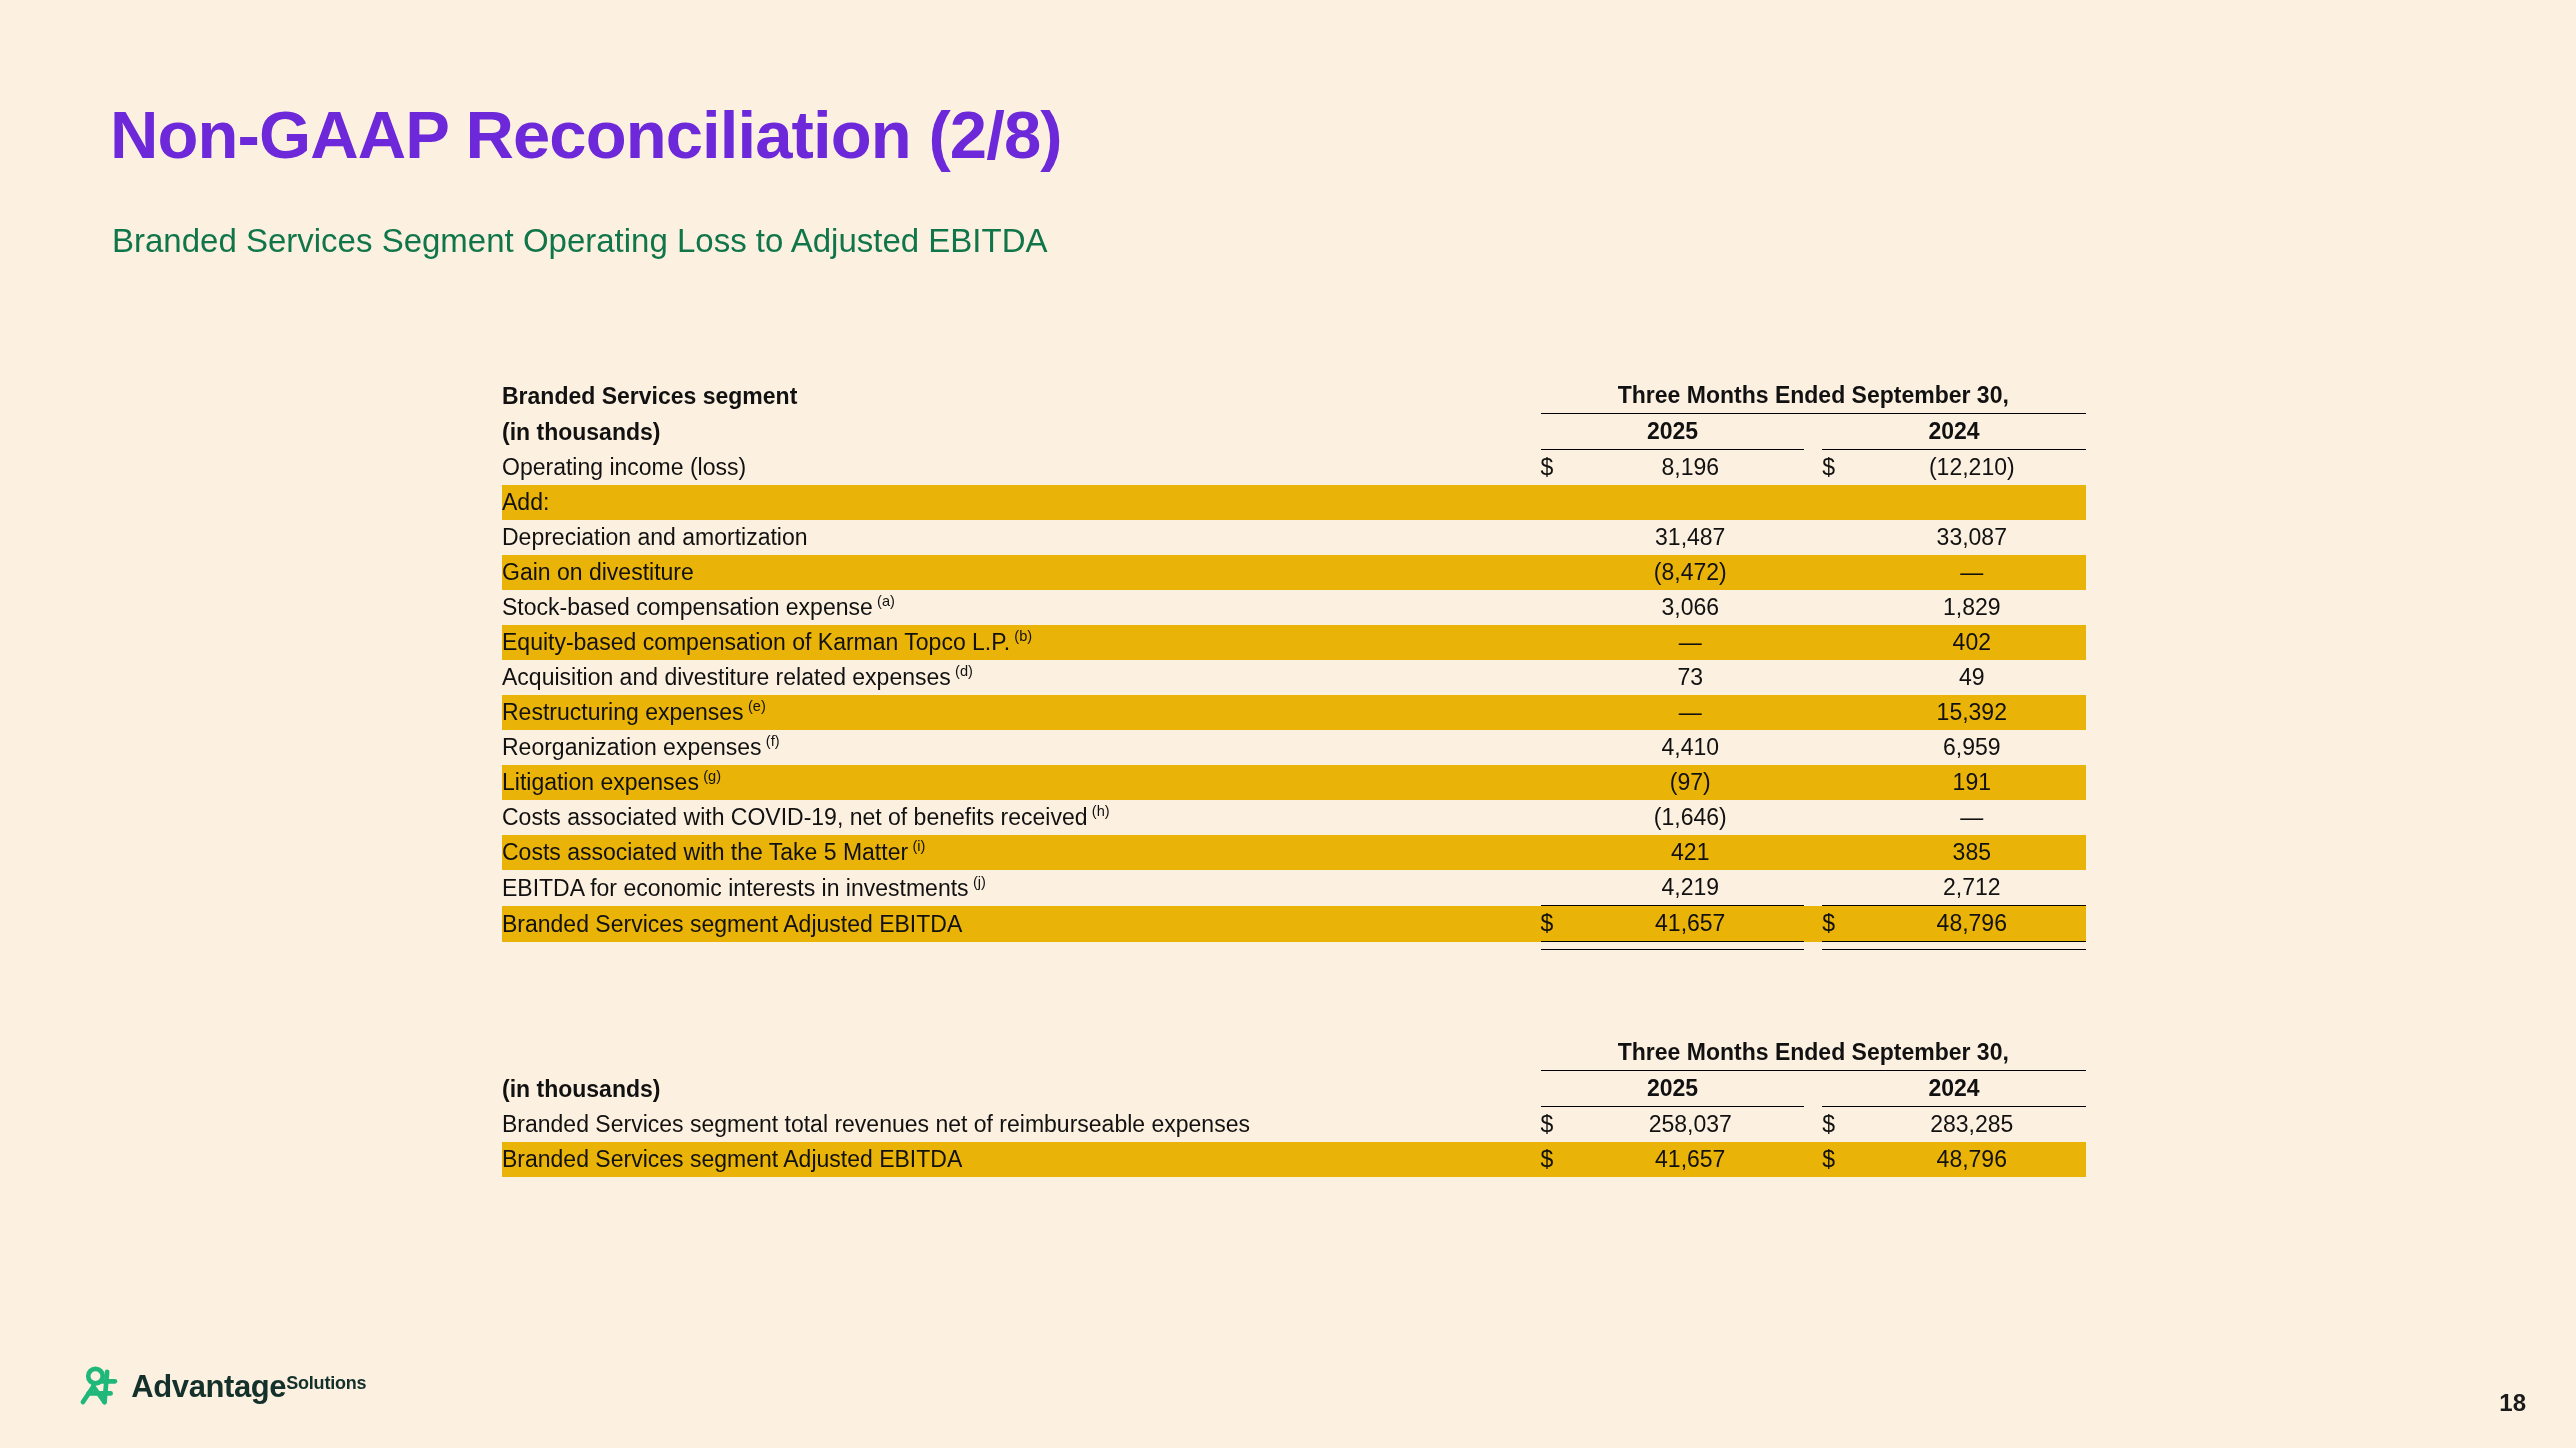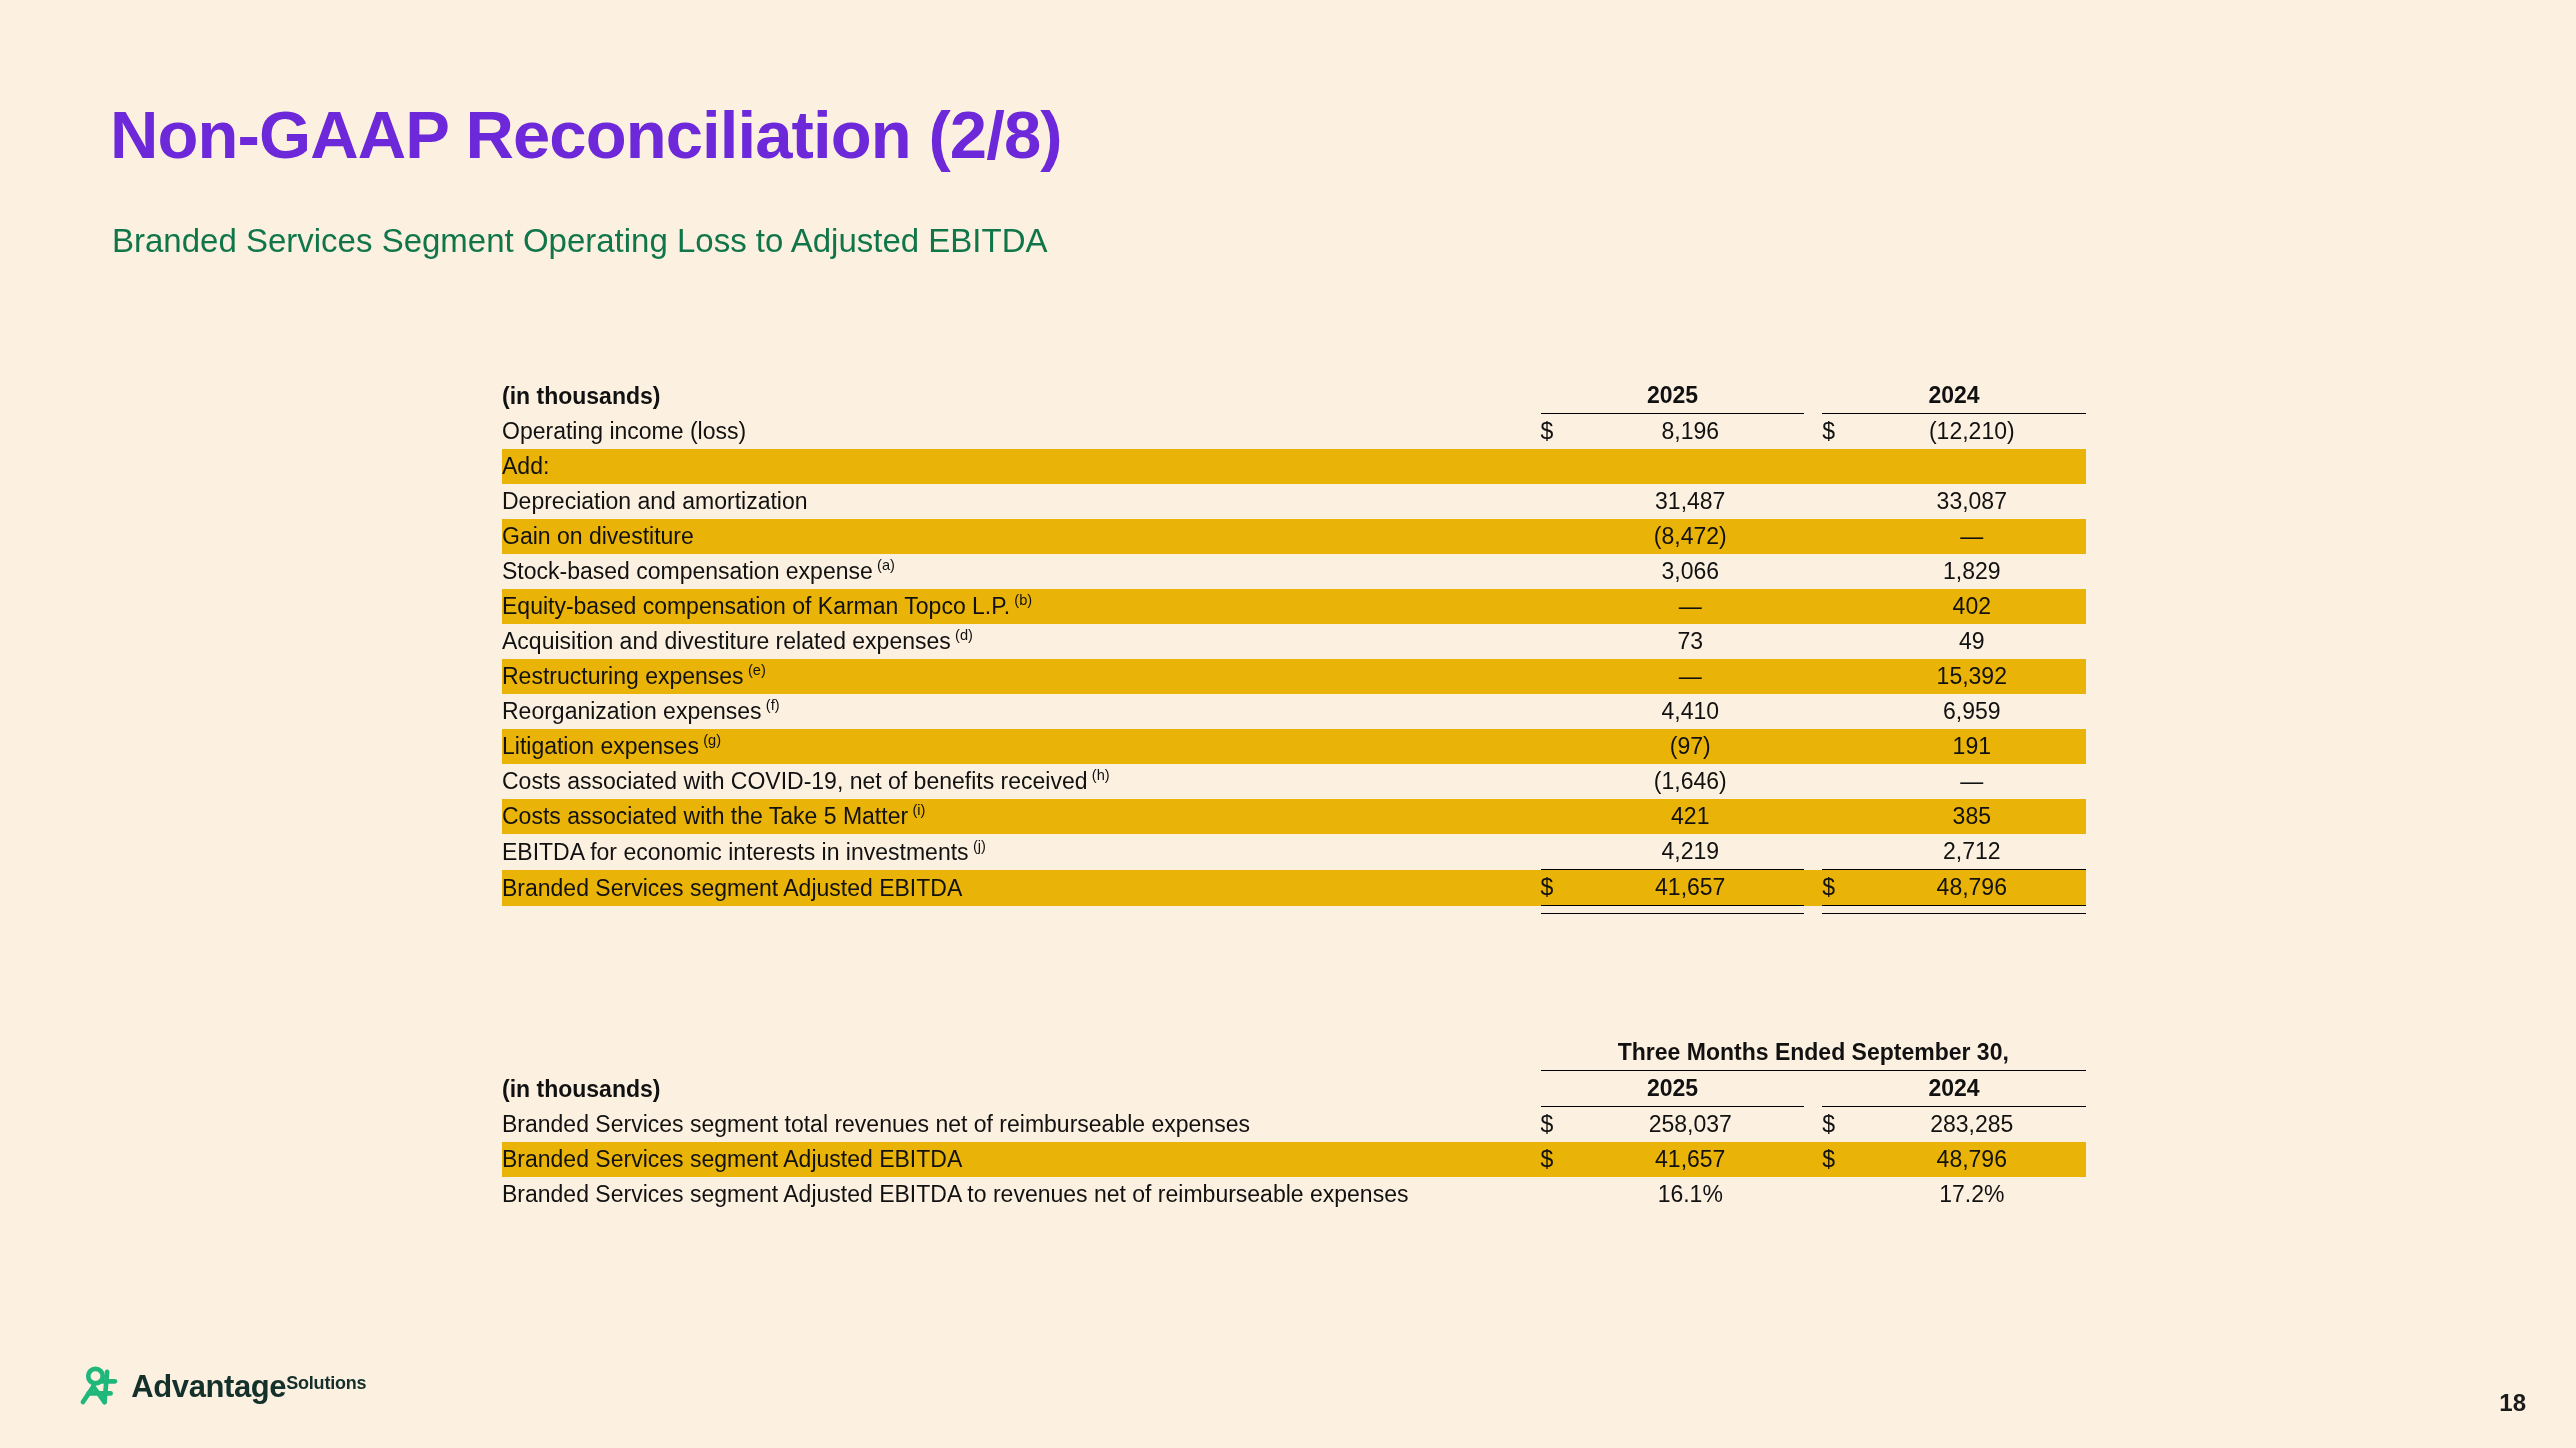--- a/index.html
+++ b/index.html
@@ -174,20 +174,25 @@
     <colgroup>
       <col class="c-label">
         <col class="c-gap">
         <col class="c-cur1">
         <col class="c-val1">
       <col class="c-mid">
         <col class="c-cur2">
         <col class="c-val2">
     </colgroup>
     <tbody>
+      <tr>
+        <td class="label hdr-text">Branded Services segment</td>
+        <td class="gap"></td>
+        <td class="span-head" colspan="5">Three Months Ended September 30,</td>
+      </tr>
       <tr>
         <td class="label hdr-text">(in thousands)</td>
         <td class="gap"></td>
         <td class="year-head" colspan="2">2025</td>
         <td class="spacer-head"></td>
         <td class="year-head" colspan="2">2024</td>
       </tr>
     </tbody>
     <tbody id="table-one-body">
         <tr>
@@ -366,29 +371,20 @@
         </tr>
         <tr class="band">
           <td class="label">Branded Services segment Adjusted EBITDA</td>
           <td class="gap"></td>
           <td class="cur">$</td>
           <td class="val">41,657</td>
           <td class=""></td>
           <td class="cur">$</td>
           <td class="val">48,796</td>
         </tr>
-        <tr>
-          <td class="label">Branded Services segment Adjusted EBITDA to revenues net of reimburseable expenses</td>
-          <td class="gap"></td>
-          <td class="cur"></td>
-          <td class="val">16.1%</td>
-          <td class=""></td>
-          <td class="cur"></td>
-          <td class="val">17.2%</td>
-        </tr>
       </tbody>
   </table>
 </div>
 
 <div class="logo">
   <svg class="logo-mark" viewBox="0 0 52 52">
     <g fill="none" stroke="#1FB87A" stroke-width="5.4" stroke-linecap="round" stroke-linejoin="round">
       <circle cx="22.5" cy="14" r="8.4"></circle>
       <path d="M8 44 L20 26"></path>
       <path d="M20 26 L33 44"></path>

